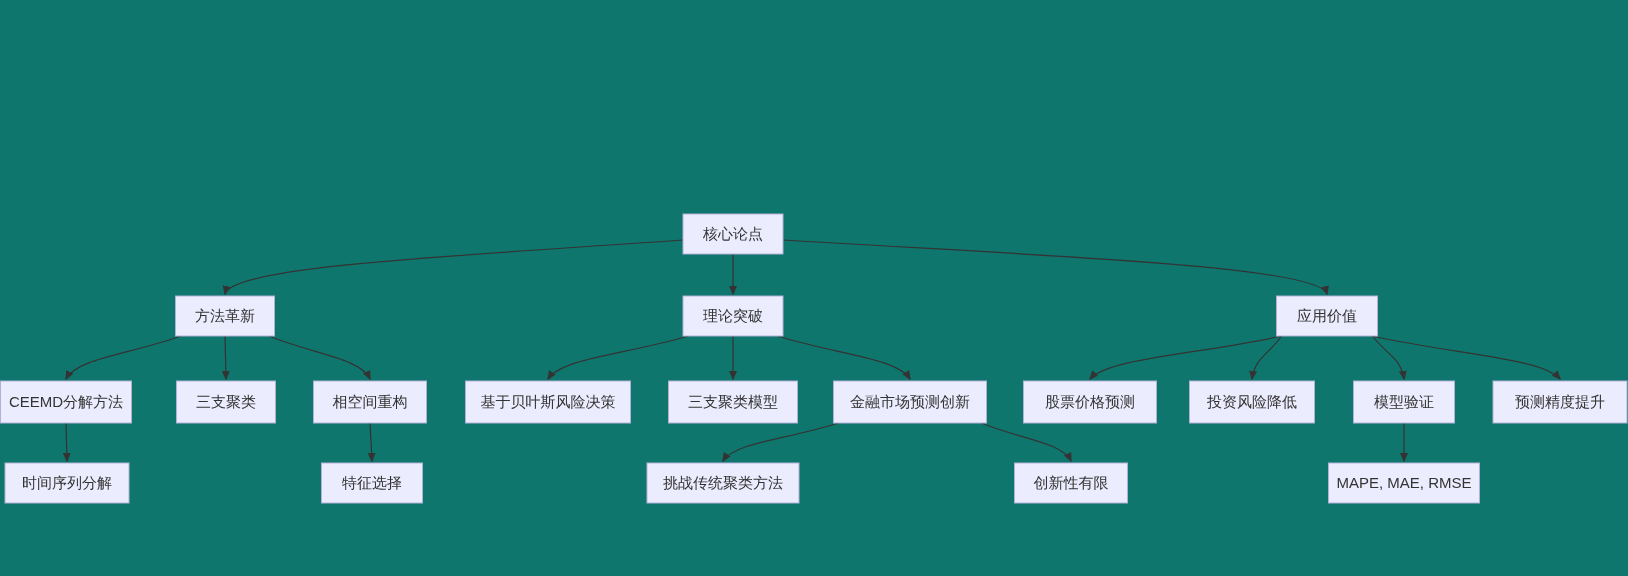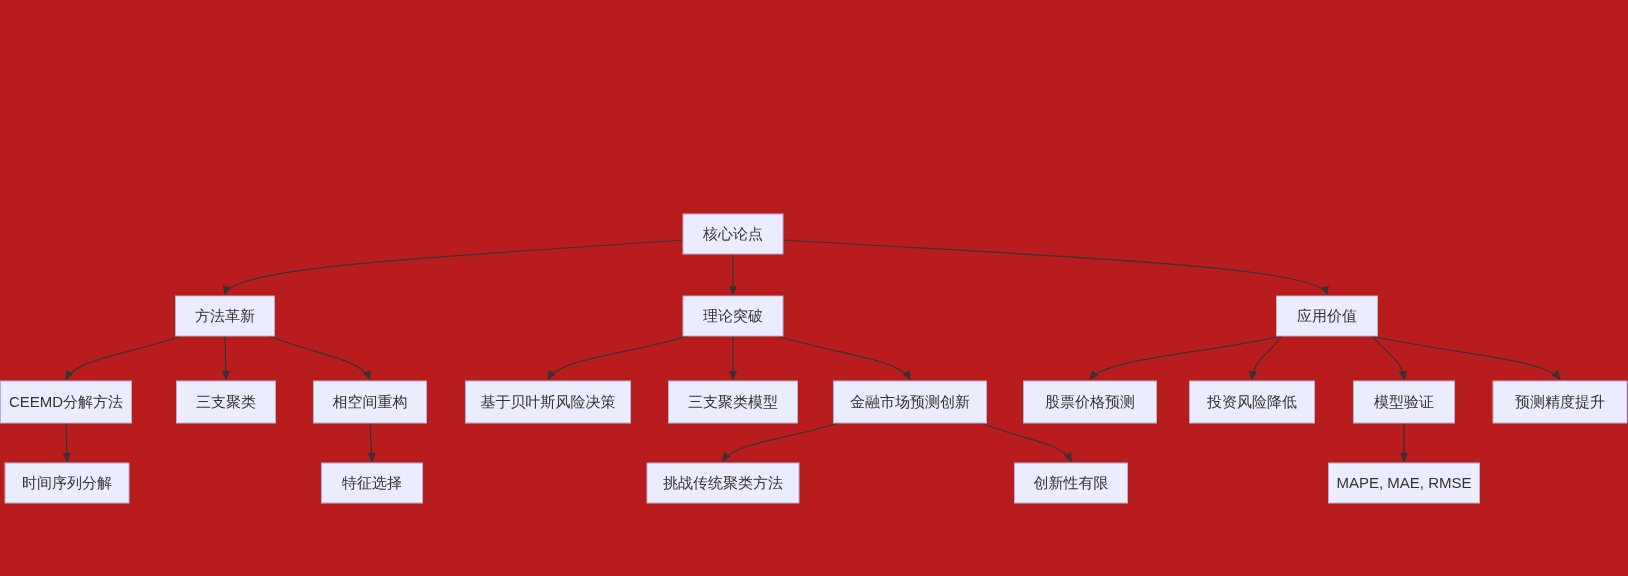--- a/index.html
+++ b/index.html
@@ -8,21 +8,21 @@
     background: #ffffff;
     width: 1628px;
     height: 576px;
     overflow: hidden;
     font-family: "Liberation Sans", "DejaVu Sans", sans-serif;
   }
   .canvas-wrap {
     position: relative;
     width: 1628px;
     height: 576px;
-    background: #b91c1c;
+    background: #0f766e;
   }
   svg { display: block; }
   .node-rect {
     stroke-width: 1px;
   }
   .node-label {
     font-family: "Liberation Sans", "DejaVu Sans", sans-serif;
     font-size: 15px;
     text-anchor: middle;
   }

